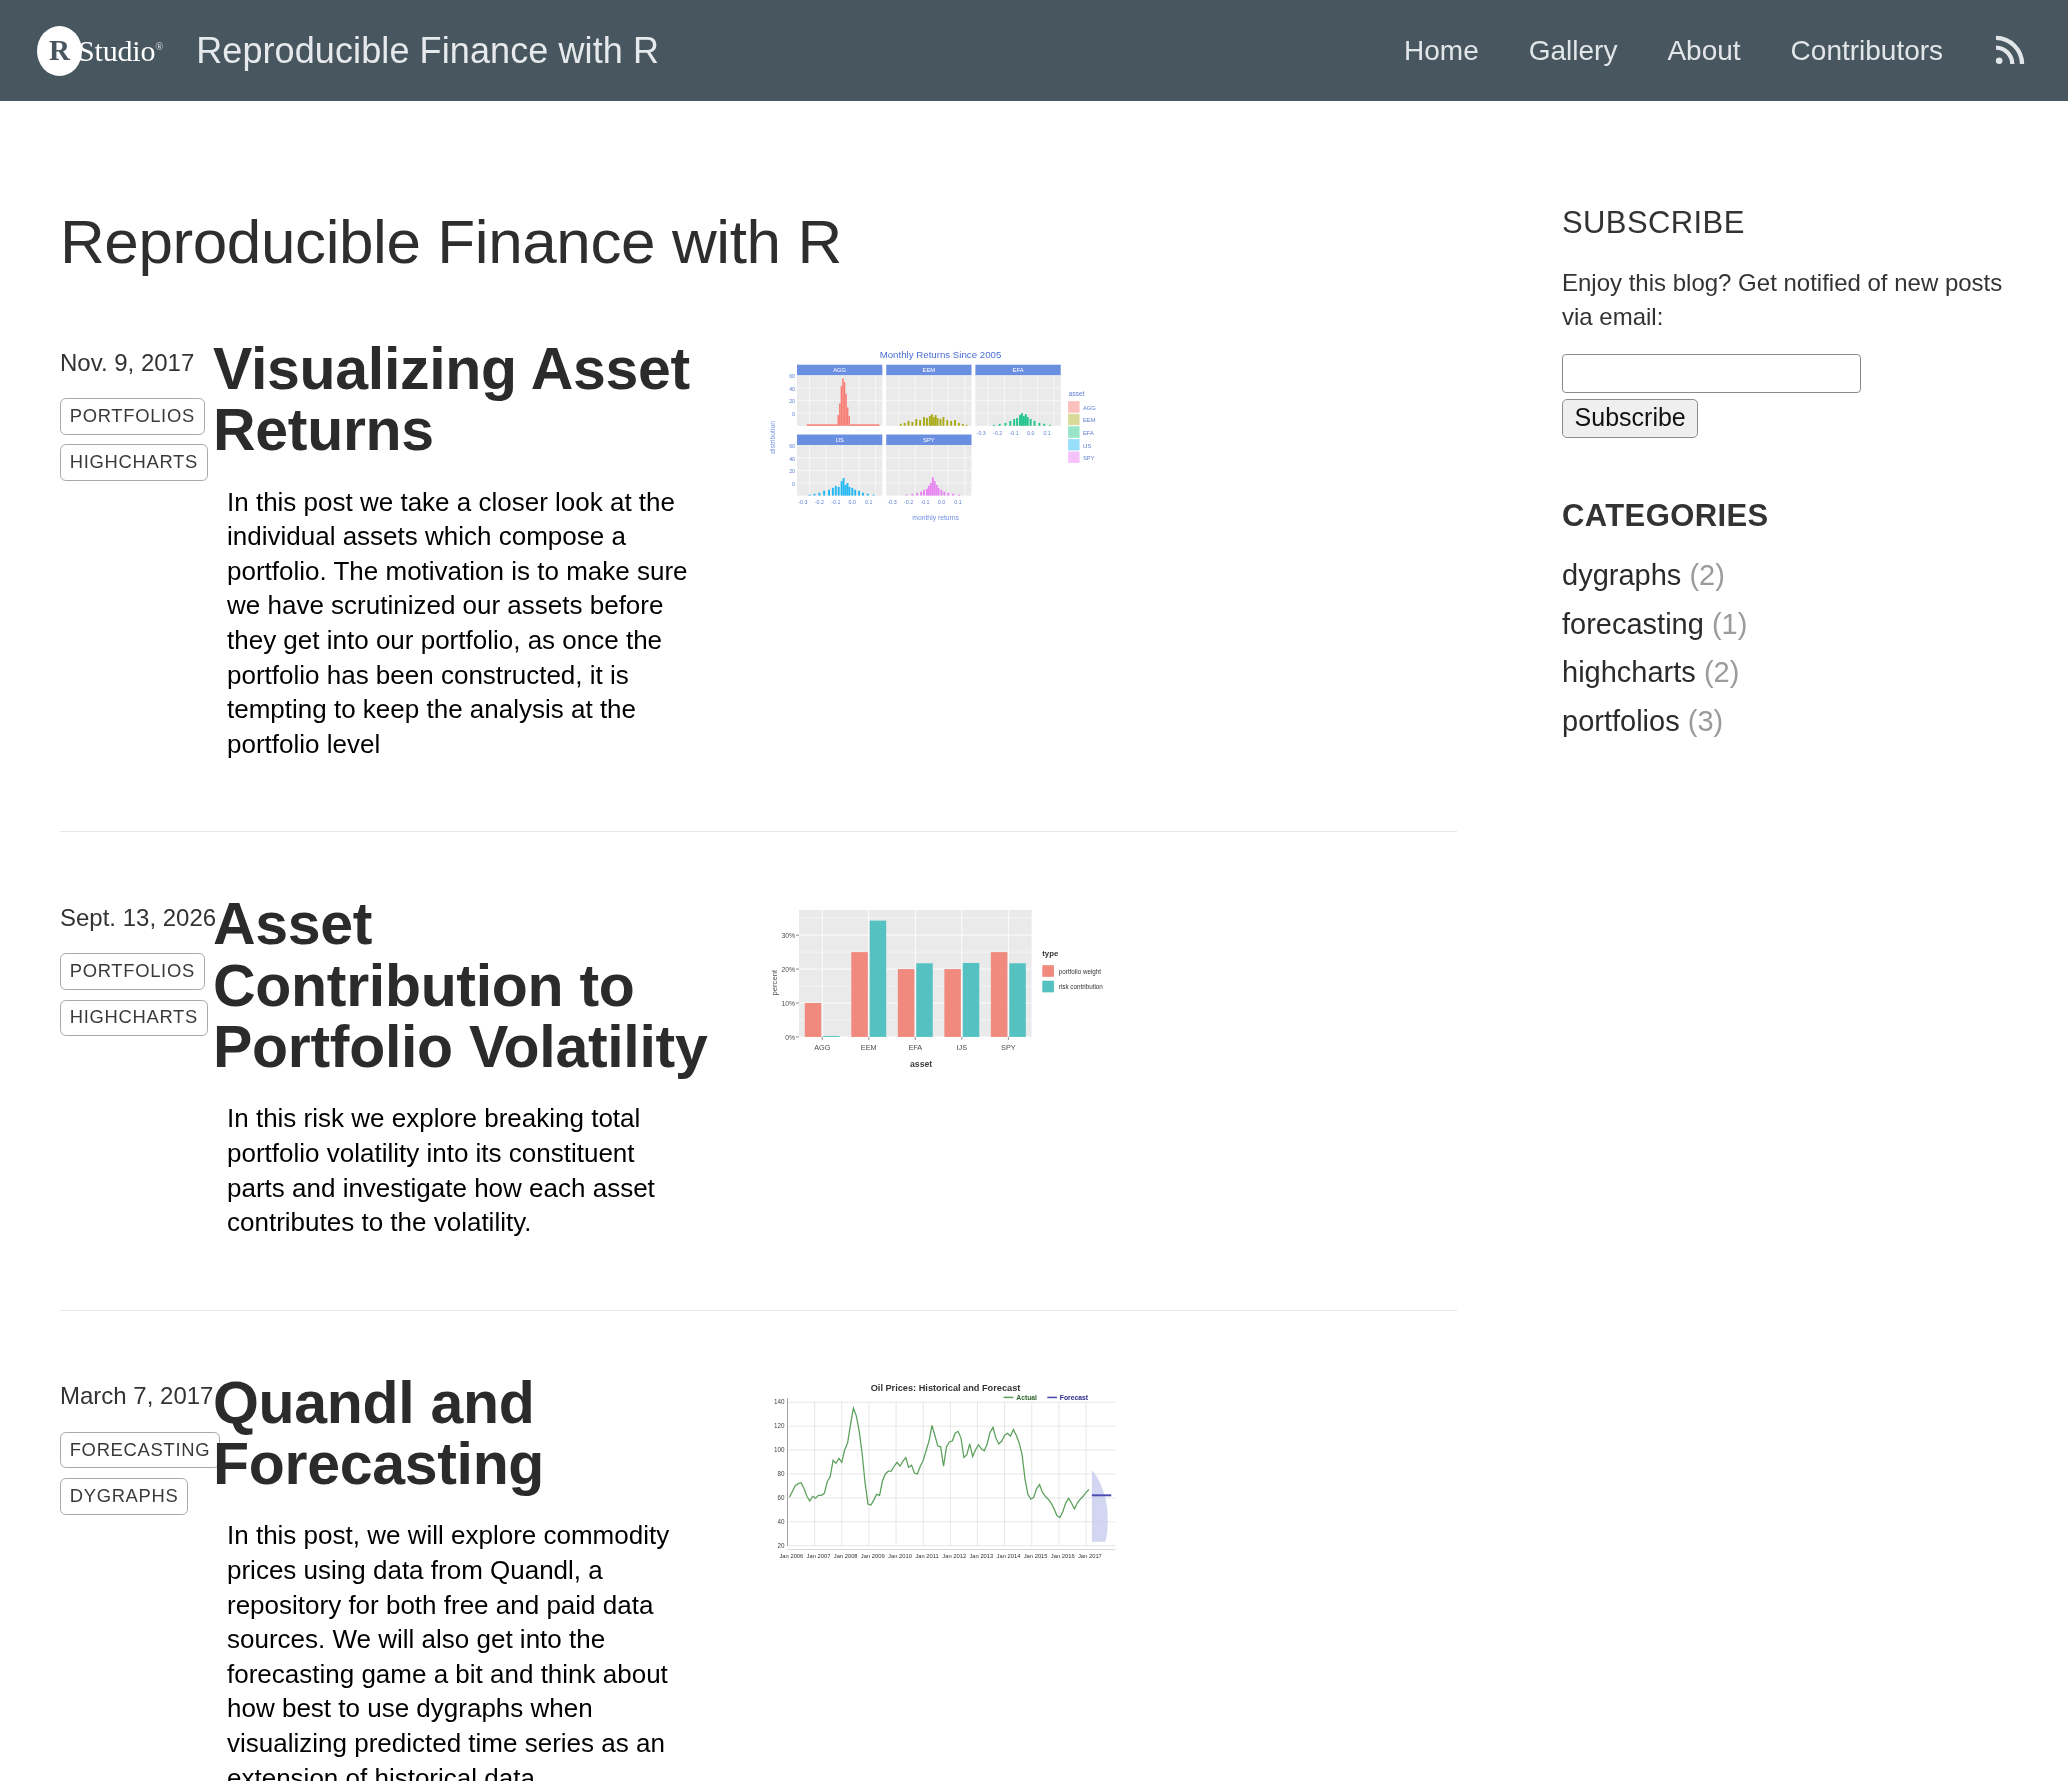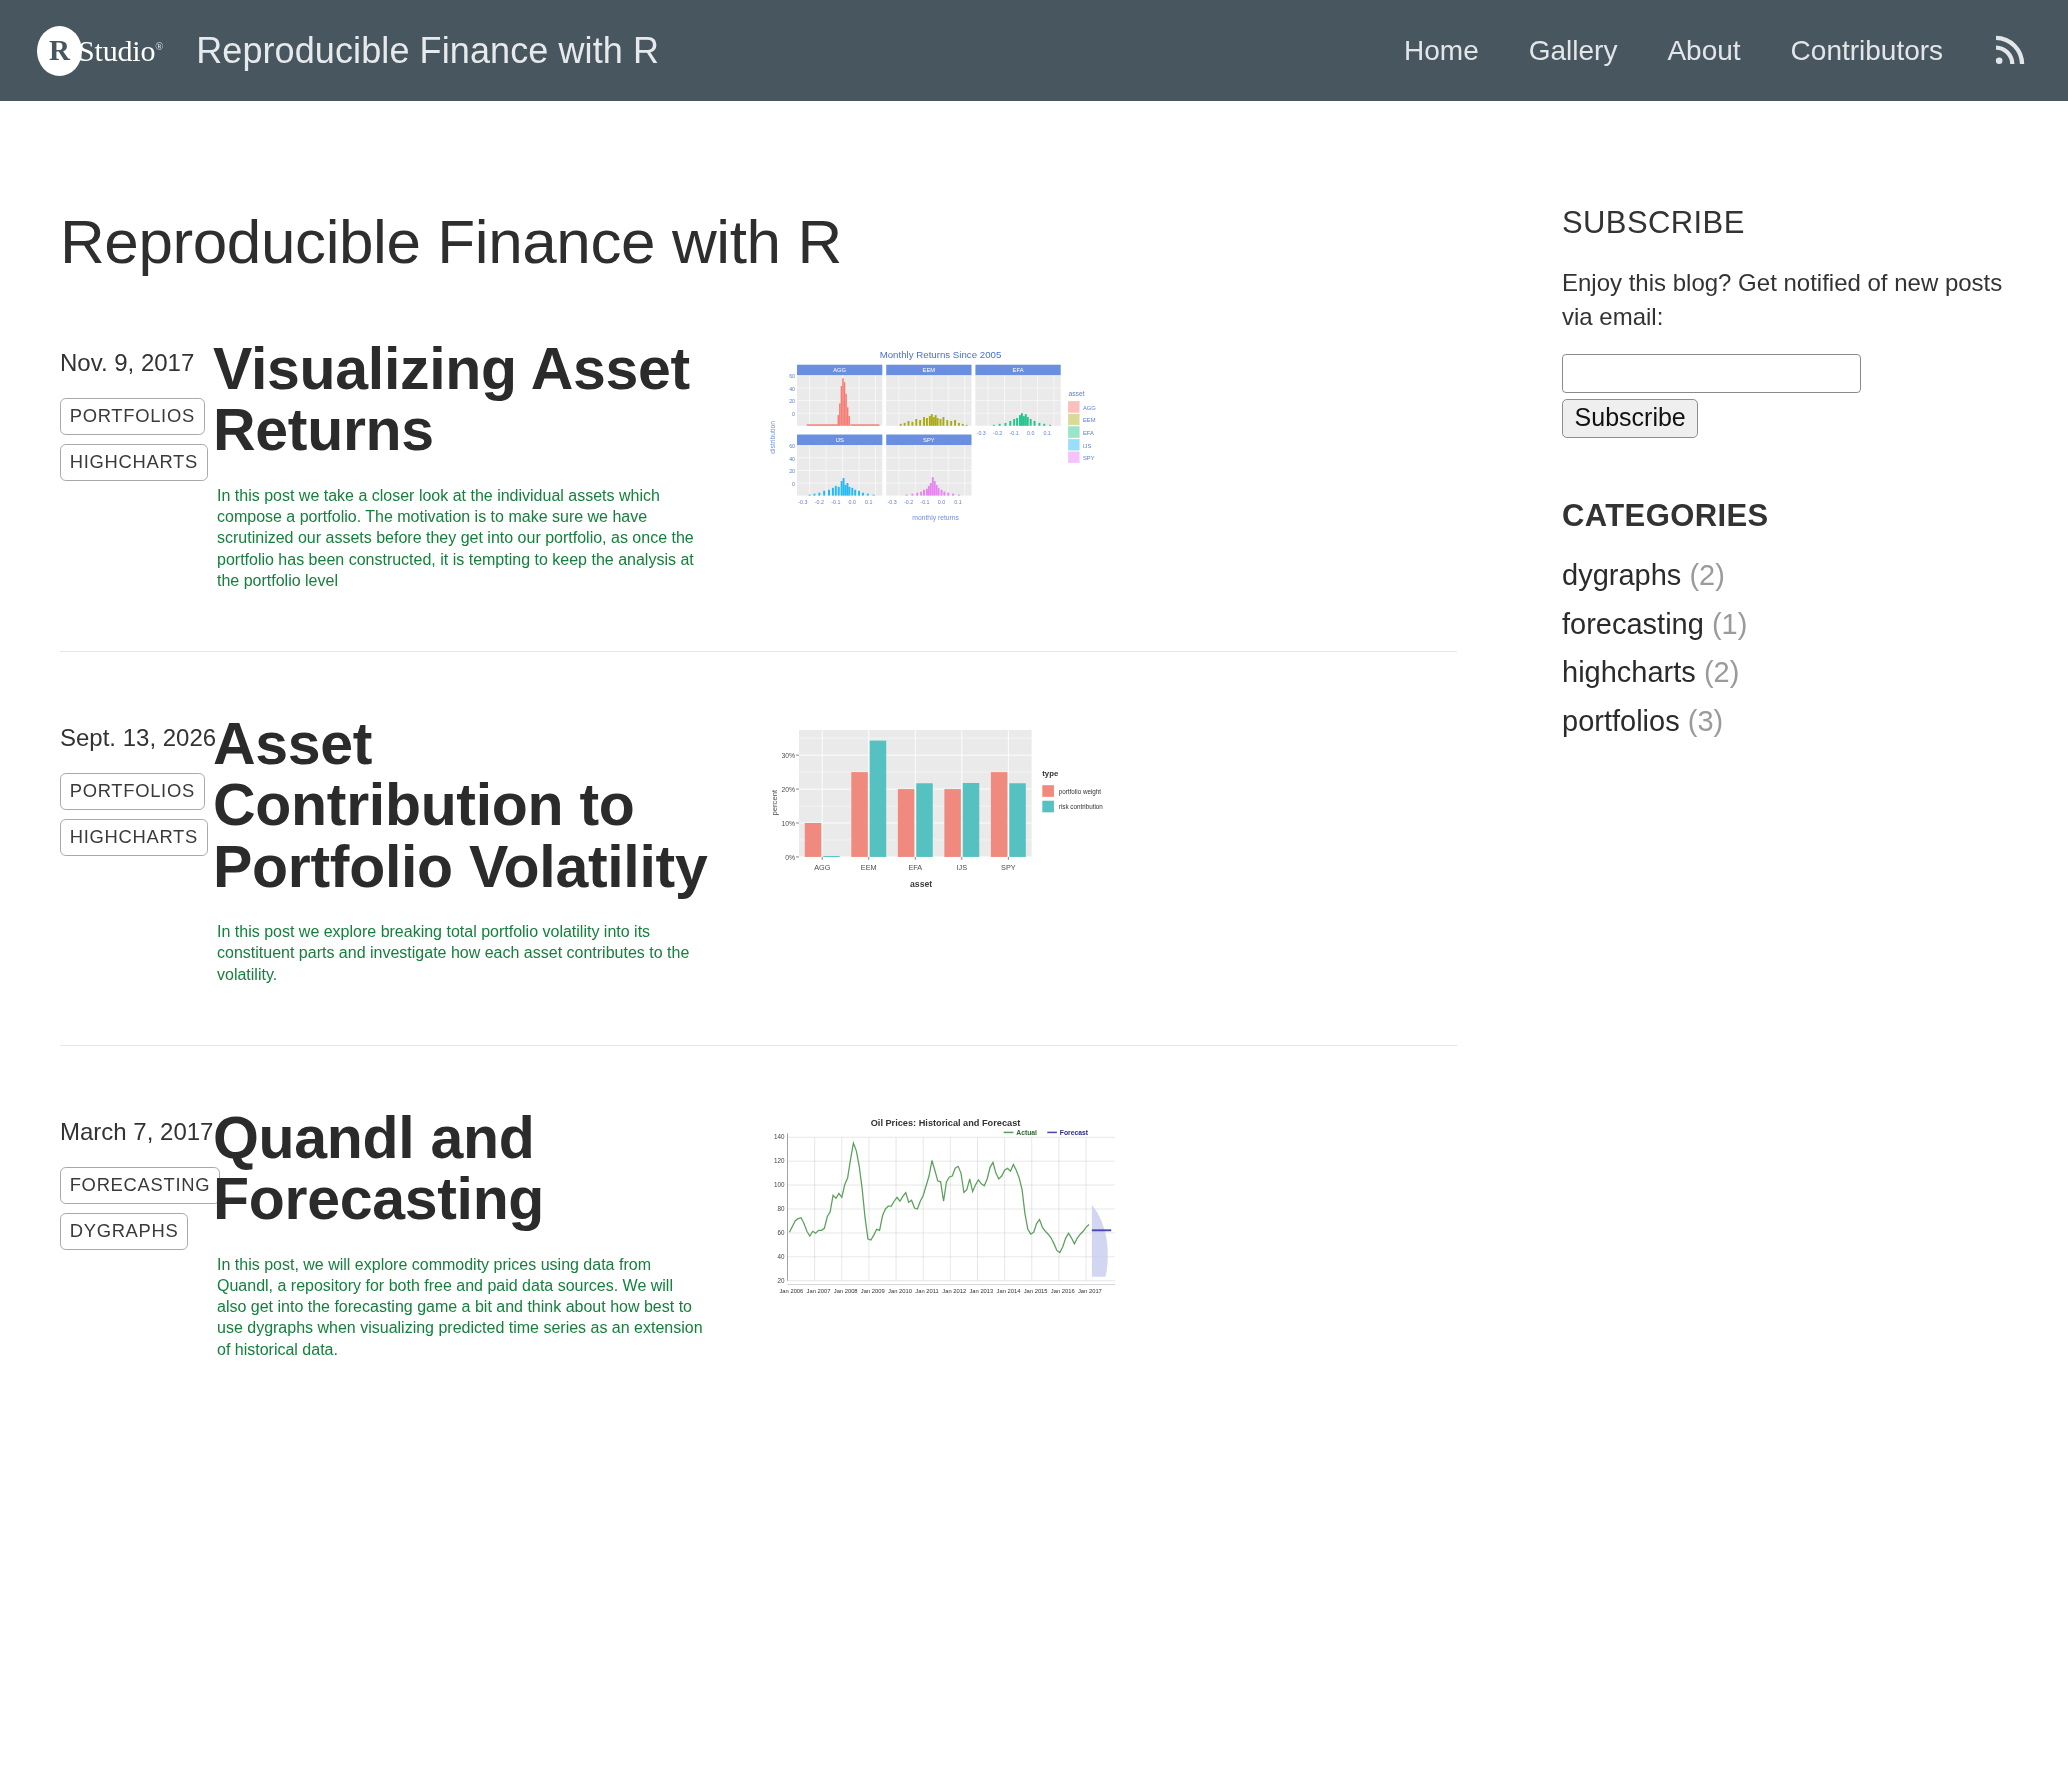--- a/index.html
+++ b/index.html
@@ -104,24 +104,24 @@
   .post-body { width: 497px; flex: 0 0 497px; padding-left: 0px; }
   .post-title {
     font-size: 59px;
     font-weight: 700;
     line-height: 1.04;
     color: #2b2b2b;
     margin: 0 0 23px 0;
     letter-spacing: -0.3px;
   }
   .post-excerpt {
-    font-size: 16px;
+    font-size: 26px;
     line-height: 1.33;
-    color: #15803d;
-    margin: 4px;
+    color: #000000;
+    margin: 14px;
   }
   .post-thumb { flex: 1 1 auto; padding-left: 56px; padding-top: 5.8px;}
 
   
   .side-head {
     font-size: 31px;
     color: #333333;
     letter-spacing: 0.4px;
     font-weight: 400;
     margin: 0 0 25px 0;
@@ -437,21 +437,21 @@
     <article class="post">
       <div class="post-meta">
         <div class="post-date">Sept. 13, 2026</div>
         <div>
           <span class="tag">PORTFOLIOS</span><br>
           <span class="tag">HIGHCHARTS</span>
         </div>
       </div>
       <div class="post-body">
         <h2 class="post-title">Asset Contribution to Portfolio Volatility</h2>
-        <p class="post-excerpt">In this post we explore breaking total portfolio volatility into its constituent parts and investigate how each asset contributes to the volatility.</p>
+        <p class="post-excerpt">In this risk we explore breaking total portfolio volatility into its constituent parts and investigate how each asset contributes to the volatility.</p>
       </div>
       <div class="post-thumb">
         <svg class="thumb-svg" width="349" height="175" viewBox="0 0 360 180">
           <rect x="0" y="0" width="360" height="180" fill="#ffffff"></rect>
           <text x="11" y="85" font-size="8" fill="#4d4d4d" text-anchor="middle" transform="rotate(-90 11 85)" font-family="Liberation Sans, sans-serif">percent</text>
           <text x="160" y="172" font-size="9" fill="#3d3d3d" text-anchor="middle" font-family="Liberation Sans, sans-serif" font-weight="bold">asset</text>
 
           <rect x="34" y="10" width="240" height="131" fill="#eaeaea"></rect>
           <g stroke="#ffffff" stroke-width="0.9">
             <line x1="34" y1="141" x2="274" y2="141"></line>

